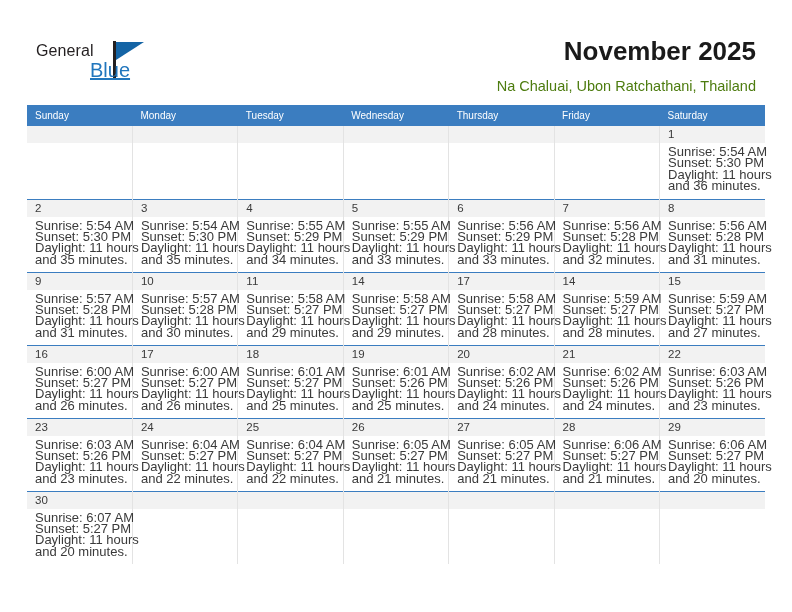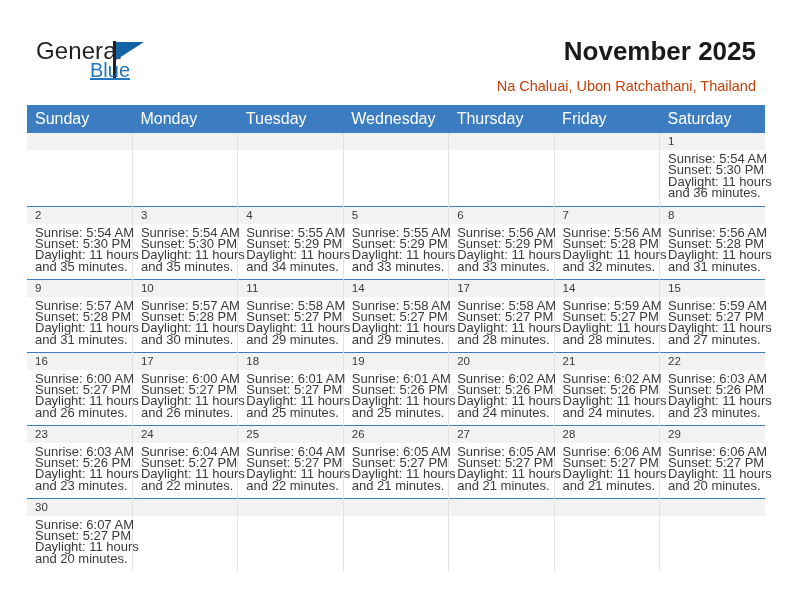--- a/index.html
+++ b/index.html
@@ -30,21 +30,21 @@
   .logo {
     position: absolute;
     left: 36px;
     top: 40px;
     width: 180px;
     height: 48px;
   }
   .logo-general {
     position: absolute;
     left: 0; top: 0;
-    font-size: 24px;
+    font-size: 16px;
     color: #231f20;
     letter-spacing: .1px;
     line-height: 22px;
     font-family: "Liberation Sans", sans-serif;
   }
   .logo-blue {
     position: absolute;
     left: 54px; top: 19px;
     font-size: 20px;
     color: #2176bd;
@@ -77,38 +77,38 @@
     color: #1a1a1a;
     text-align: right;
     white-space: nowrap;
     font-weight: bold;
   }
   .subtitle {
     position: absolute;
     right: 36px;
     top: 78px;
     font-size: 14.5px;
-    color: #c2410c;
+    color: #4d7c0f;
     text-align: right;
     white-space: nowrap;
   }
 
   
   .cal {
     position: absolute;
     left: 27px;
     top: 105px;
     width: 738px;
     border-collapse: collapse;
     table-layout: fixed;
   }
   .cal th {
     background: #3b7dc0;
     color: #ffffff;
-    font-size: 16px;
+    font-size: 10px;
     font-weight: normal;
     text-align: left;
     padding: 5px 0 5px 8px;
     height: 21px;
     border: none;
     margin-top: 42px;
   }
   .cal td {
     vertical-align: top;
     padding: 0;

